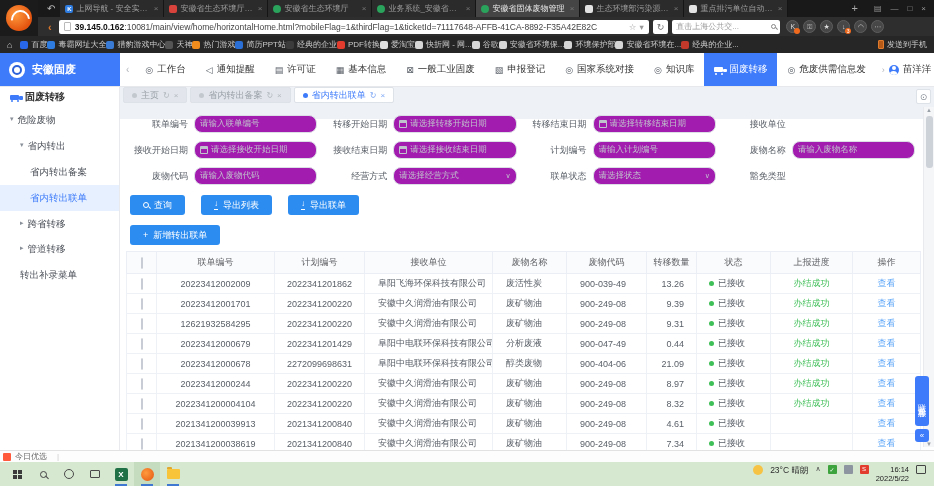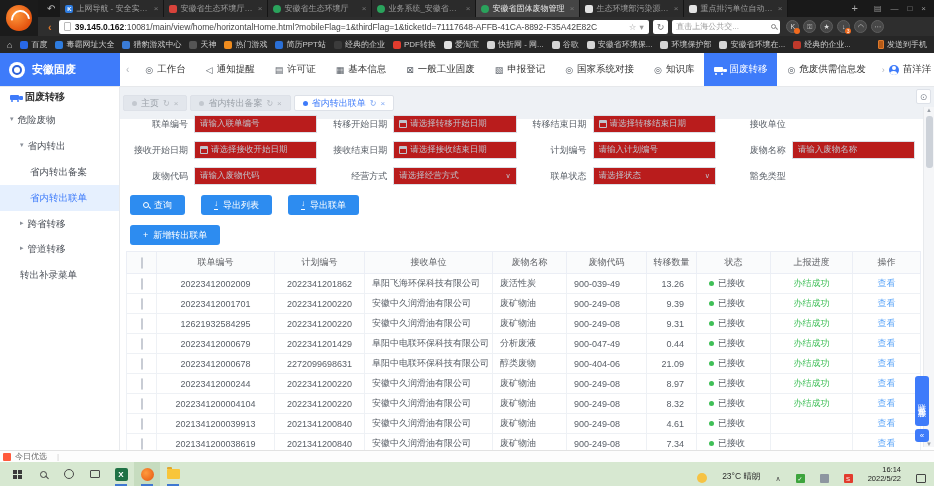--- a/index.html
+++ b/index.html
@@ -65,51 +65,51 @@
   .app-body{display:flex;height:363px}
   .sidebar{flex:0 0 120px;border-right:1px solid #e8eaed;background:#fff;overflow:hidden}
   .side-head{height:20px;display:flex;align-items:center;padding-left:10px;font-size:10px;font-weight:bold;color:#333}
   .side-head .i-truck{color:#3e7bfa;margin-right:6px}
   .mi{display:flex;align-items:flex-start;gap:4px;padding:7px 4px 7px 10px;font-size:9.5px;color:#4a4f57;line-height:1.25;cursor:default}
   .mi .arr{color:#8a9099;font-size:7px;flex:none;margin-top:1px}
   .mi.lv1{padding-left:20px}
   .mi.lv2{padding-left:30px}
   .mi.active{background:#e6f0fe;color:#3e7bfa}
   .main{flex:1;position:relative;background:#fff;min-width:0}
-  .tabbar{height:32px;background:#eef1f5;display:flex;align-items:flex-start;gap:3px;padding:8px 3px;position:relative}
+  .tabbar{height:32px;background:#eef1f5;display:flex;align-items:flex-start;gap:3px;padding:0 3px;position:relative}
   .ptab{height:16px;display:flex;align-items:center;gap:4px;padding:0 8px;background:#e2e6ec;border:1px solid #dde1e8;border-radius:2px;font-size:9px;color:#9aa0a8}
   .ptab .pdot{width:5px;height:5px;border-radius:50%;background:#c3c8cf}
   .ptab .m{font-size:8px;color:#b3b8bf}
   .ptab.active{background:#fff;color:#3e7bfa}
   .ptab.active .pdot{background:#3e7bfa}
   .ptab.active .m{color:#7fa8f5}
   .tab-right{position:absolute;right:3px;top:2px;width:15px;height:15px;background:#fff;border:1px solid #dde1e8;border-radius:2px;color:#8a9099;font-size:9px;display:flex;align-items:center;justify-content:center}
   .content{position:absolute;left:0;right:11px;top:20px;bottom:0;overflow:hidden}
 
   
   .form-grid{display:grid;grid-template-columns:repeat(4,1fr);gap:8px 6px;padding:8px 8px 6px 4px}
   .field{display:flex;align-items:center;min-width:0}
   .field label{flex:0 0 70px;text-align:right;padding-right:6px;font-size:9px;color:#5a6068;white-space:nowrap}
-  .ibox{flex:1;height:18px;border:1px solid #dcdfe6;border-radius:0;background:#b91c1c;display:flex;align-items:center;gap:3px;padding:0 5px;font-size:8.5px;color:#c0c4cc;min-width:0}
+  .ibox{flex:1;height:18px;border:1px solid #dcdfe6;border-radius:8px;background:#a21caf;display:flex;align-items:center;gap:3px;padding:0 5px;font-size:8.5px;color:#c0c4cc;min-width:0}
   .ibox .ph{white-space:nowrap;overflow:hidden;text-overflow:ellipsis}
   .i-cal{flex:none;width:8px;height:8px;border:1px solid #c0c4cc;border-top:3px solid #c0c4cc;border-radius:1px}
   .sel-caret{margin-left:auto;flex:none;color:#c0c4cc;font-size:7px}
   
   .btn-row{display:flex;gap:16px;padding:4px 8px 6px 10px}
   .pbtn{height:20px;background:#2d8cf0;color:#fff;border-radius:3px;font-size:9px;display:flex;align-items:center;gap:5px;padding:0 13px;border:none}
   .i-search{width:6px;height:6px;border:1.3px solid #fff;border-radius:50%;position:relative;display:inline-block}
   .i-search::after{content:"";position:absolute;width:3px;height:1.3px;background:#fff;right:-2.5px;bottom:-1.5px;transform:rotate(45deg)}
   .i-dl{font-size:8px;line-height:8px;border-bottom:1px solid #fff;padding-bottom:0.5px}
   .add-row{padding:4px 8px 6px 10px}
   
   .tbl-wrap{padding:0 4px 0 6px}
   table{width:100%;border-collapse:collapse;table-layout:fixed;font-size:9px;color:#5a6068}
   th{background:#fafbfc;border:1px solid #ebeef5;font-weight:normal;color:#606266;height:22px;padding:0 2px;white-space:nowrap;overflow:hidden}
   td{border:1px solid #eef1f5;height:20px;padding:0 2px;white-space:nowrap;overflow:hidden;text-align:center}
-  td.l{text-align:left;padding-left:7px}
+  td.l{text-align:left;padding-left:13px}
   td.r{text-align:right;padding-right:12px}
   .cbx{width:9px;height:9px;border:1px solid #c8ccd4;border-radius:2px;background:#fff;margin:0 auto}
   .status-cell{display:flex;align-items:center;gap:4px;justify-content:flex-start;padding-left:10px}
   .sdot{width:5px;height:5px;border-radius:50%;background:#3fbf57;flex:none}
   .prog{color:#3fbf57}
   .link{color:#58a3f8}
   
   .vscroll{position:absolute;right:0;top:20px;bottom:3px;width:11px;background:#f5f6f8;border-left:1px solid #e8eaed;font-size:6px;color:#9aa0a8;display:flex;flex-direction:column;align-items:center}
   .vscroll .thumb{width:7px;height:52px;background:#cdd2d9;border-radius:3px;margin-top:3px}
   .vscroll .dn{margin-top:auto}
@@ -127,21 +127,21 @@
   .i-win{width:4px;height:4px;background:#3a3a3a;box-shadow:5px 0 #3a3a3a,0 5px #3a3a3a,5px 5px #3a3a3a;margin:0 5px 5px 0}
   .i-mag{width:7px;height:7px;border:1.4px solid #444;border-radius:50%;position:relative}
   .i-mag::after{content:"";position:absolute;width:4px;height:1.4px;background:#444;right:-3px;bottom:-1.5px;transform:rotate(45deg)}
   .i-ring{width:10px;height:10px;border:1.6px solid #4a4a4a;border-radius:50%}
   .i-task{width:10px;height:8px;border:1.2px solid #4a4a4a;border-radius:1px}
   .appic{width:13px;height:13px;border-radius:2px;color:#fff;font-size:8px;font-weight:bold;display:flex;align-items:center;justify-content:center}
   .tk .bar{position:absolute;bottom:0;left:7px;right:7px;height:2px;background:#3f78d1}
   .tk.open{background:#c6dcbf}
   .folder{width:13px;height:10px;background:#f8c53a;border-radius:1px;position:relative}
   .folder::before{content:"";position:absolute;top:-2px;left:0;width:5px;height:2px;background:#e0a82e;border-radius:1px 1px 0 0}
-  .tray{margin-left:auto;display:flex;align-items:flex-end;gap:15px;padding-right:4px;font-size:8.5px;color:#2e2e2e}
+  .tray{margin-left:auto;display:flex;align-items:flex-start;gap:7px;padding-right:4px;font-size:8.5px;color:#2e2e2e}
   .sun{width:10px;height:10px;border-radius:50%;background:#f6c344}
   .tray .carat{font-size:7px;color:#444}
   .tico{width:9px;height:9px;border-radius:1px;display:flex;align-items:center;justify-content:center;font-size:6px;color:#fff}
   .clock{text-align:right;font-size:7.5px;line-height:1.25;color:#222}
   .notif{width:10px;height:9px;border:1.2px solid #444;border-radius:1px}
 </style>
 </head>
 <body>
 
 <div class="screen">
@@ -216,21 +216,21 @@
         <div class="rbtn">K<span class="badge"></span></div>
         <div class="rbtn">⚿</div>
         <div class="rbtn">★</div>
         <div class="rbtn">↓<span class="badge">3</span></div>
         <div class="rbtn">◠</div>
         <div class="rbtn">⋯</div>
       </div>
     </div>
     <div class="bookmarks">
       <span class="bm-home">⌂</span>
-      <div id="bookmark-list" style="display:flex;gap:8px;align-items:center;min-width:0;overflow:hidden">
+      <div id="bookmark-list" style="display:flex;align-items:center;min-width:0;overflow:hidden">
           <div class="bm">
             <span class="ic" style="background: rgb(40, 104, 232);"></span>
             <span>百度</span>
           </div>
           <div class="bm">
             <span class="ic" style="background: rgb(46, 124, 224);"></span>
             <span>毒霸网址大全</span>
           </div>
           <div class="bm">
             <span class="ic" style="background: rgb(58, 123, 213);"></span>

